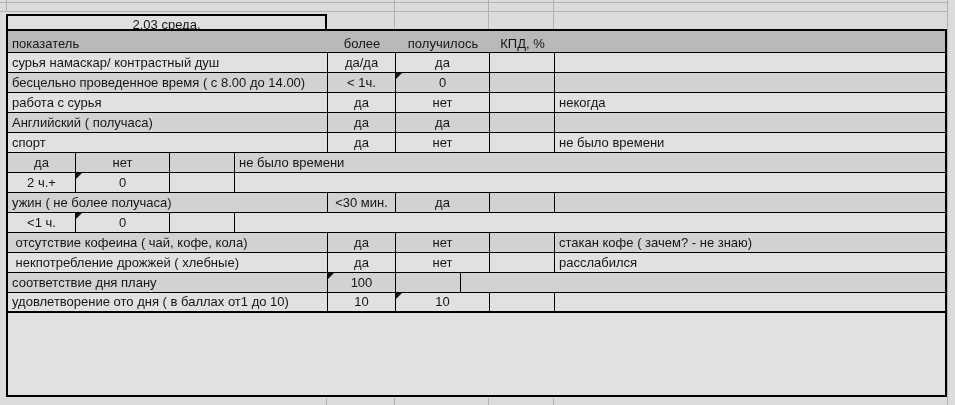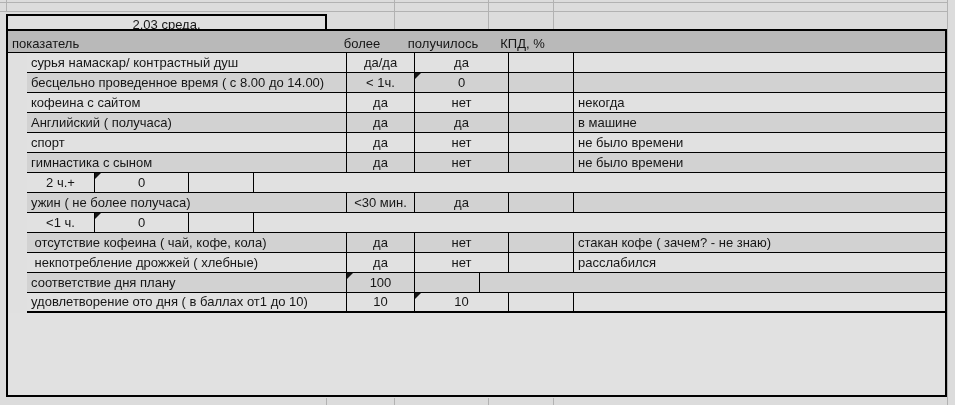--- a/index.html
+++ b/index.html
@@ -21,21 +21,21 @@
   }
 
   
   .sheet-table{
     position:absolute;left:6px;top:29px;width:941px;height:368px;
     box-sizing:border-box;border:2.5px solid #000;
     display:flex;flex-direction:column;background:#e0e0e0;
   }
   .tr{display:flex;box-sizing:border-box;flex:0 0 auto;}
   .header-row{height:22px;background:#b9b9b9;border-bottom:1.5px solid #000;align-items:flex-end;}
-  .body-rows{display:flex;flex-direction:column;flex:0 0 auto;margin-left:19px;}
+  .body-rows{display:flex;flex-direction:column;flex:0 0 auto;}
   .body-rows .tr{height:20px;border-bottom:1.5px solid #000;}
   .body-rows .tr:nth-child(odd){background:#e1e1e1;}
   .body-rows .tr:nth-child(even){background:#d2d2d2;}
   .body-rows .tr:last-child{border-bottom:2.5px solid #000;}
 
   .td,.th{
     box-sizing:border-box;position:relative;overflow:hidden;
     font-size:13px;line-height:17.5px;white-space:pre;
     display:flex;align-items:center;
   }
@@ -98,45 +98,43 @@
 
       <div class="tr">
         <div class="td c-ind l">бесцельно проведенное время ( с 8.00 до 14.00)</div>
         <div class="td c-target c">&lt; 1ч.</div>
         <div class="td c-result c"><span class="corner-flag"></span><span>0</span></div>
         <div class="td c-kpd c"></div>
         <div class="td c-note l"></div>
       </div>
 
       <div class="tr">
-        <div class="td c-ind l">кофеина с сайтом</div>
+        <div class="td c-ind l">работа с сурья</div>
         <div class="td c-target c">да</div>
         <div class="td c-result c">нет</div>
         <div class="td c-kpd c"></div>
         <div class="td c-note l">некогда</div>
       </div>
 
       <div class="tr">
         <div class="td c-ind l">Английский ( получаса)</div>
         <div class="td c-target c">да</div>
         <div class="td c-result c">да</div>
         <div class="td c-kpd c"></div>
-        <div class="td c-note l">в машине</div>
       </div>
 
       <div class="tr">
         <div class="td c-ind l">спорт</div>
         <div class="td c-target c">да</div>
         <div class="td c-result c">нет</div>
         <div class="td c-kpd c"></div>
         <div class="td c-note l">не было времени</div>
       </div>
 
       <div class="tr">
-        <div class="td c-ind l">гимнастика с сыном</div>
         <div class="td c-target c">да</div>
         <div class="td c-result c">нет</div>
         <div class="td c-kpd c"></div>
         <div class="td c-note l">не было времени</div>
       </div>
 
       <div class="tr">
         <div class="td c-target c">2 ч.+</div>
         <div class="td c-result c"><span class="corner-flag"></span><span>0</span></div>
         <div class="td c-kpd c"></div>

